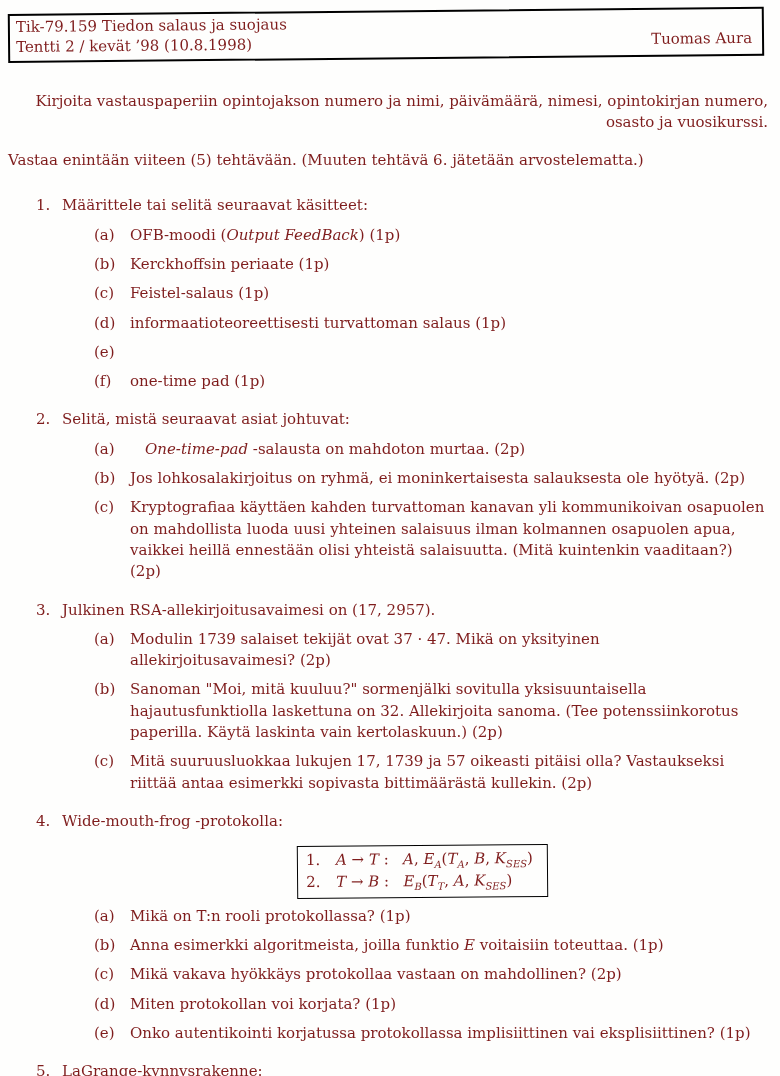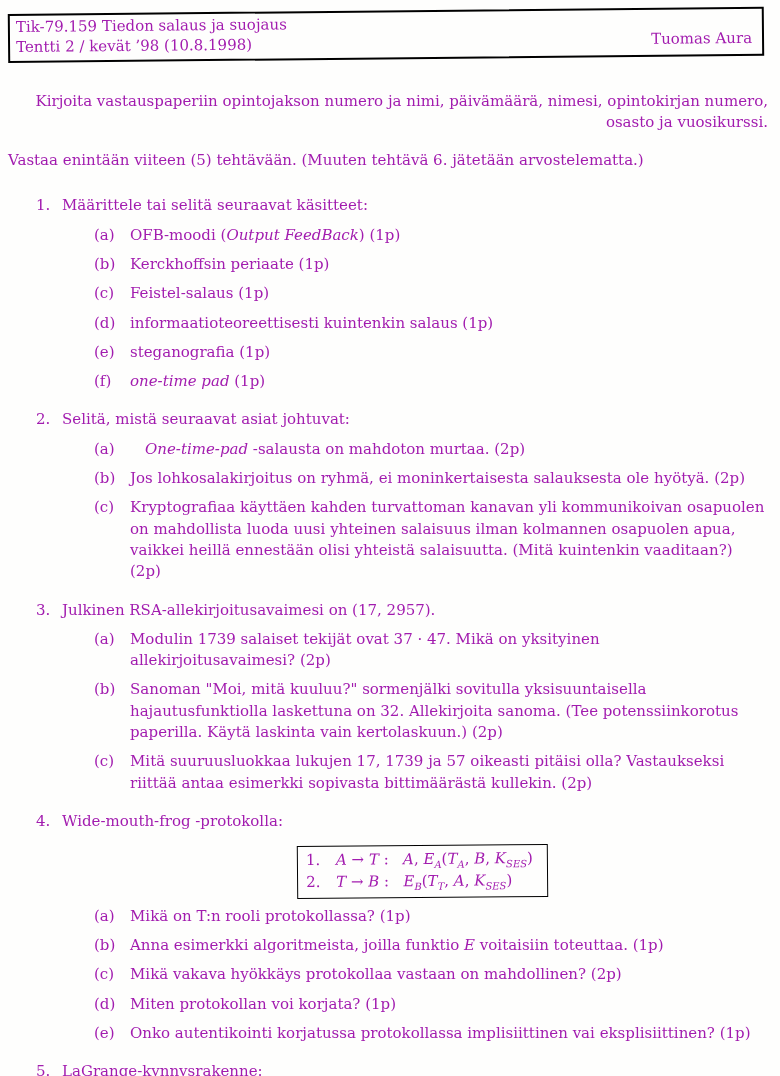--- a/index.html
+++ b/index.html
@@ -5,21 +5,21 @@
   html, body {
     margin: 0;
     padding: 0;
     background: #ffffff;
   }
   .page {
     position: relative;
     width: 780px;
     height: 1076px;
     background: #fefefd;
-    color: #a21caf;
+    color: #7f1d1d;
     font-family: "DejaVu Serif", "Liberation Serif", serif;
     font-size: 15px;
     line-height: 1.42;
     overflow: hidden;
     box-sizing: border-box;
     padding: 12px 10px 0 8px;
   }
   .header-box {
     border: 2px solid #000;
     display: flex;
@@ -100,29 +100,28 @@
         <div class="q-item">
           <span class="item-label">(b)</span>
           <span class="item-text"><span>Kerckhoffsin periaate (1p)</span></span>
         </div>
         <div class="q-item">
           <span class="item-label">(c)</span>
           <span class="item-text"><span>Feistel-salaus (1p)</span></span>
         </div>
         <div class="q-item">
           <span class="item-label">(d)</span>
-          <span class="item-text"><span>informaatioteoreettisesti kuintenkin salaus (1p)</span></span>
+          <span class="item-text"><span>informaatioteoreettisesti turvattoman salaus (1p)</span></span>
         </div>
         <div class="q-item">
           <span class="item-label">(e)</span>
-          <span class="item-text"><span>steganografia (1p)</span></span>
         </div>
         <div class="q-item">
           <span class="item-label">(f)</span>
-          <span class="item-text"><span style="font-style: italic;">one-time pad</span><span> (1p)</span></span>
+          <span class="item-text"><span style="">one-time pad</span><span> (1p)</span></span>
         </div>
       </div>
       <div class="question">
         <div class="q-head">
           <span class="q-num">2.</span>
           <span class="q-title"><span>Selitä, mistä seuraavat asiat johtuvat:</span></span>
         </div>
         <div class="q-item">
           <span class="item-label">(a)</span>
           <span class="item-text"><span style="font-style: italic; margin-left: 15px;">One-time-pad</span><span> -salausta on mahdoton murtaa. (2p)</span></span>

